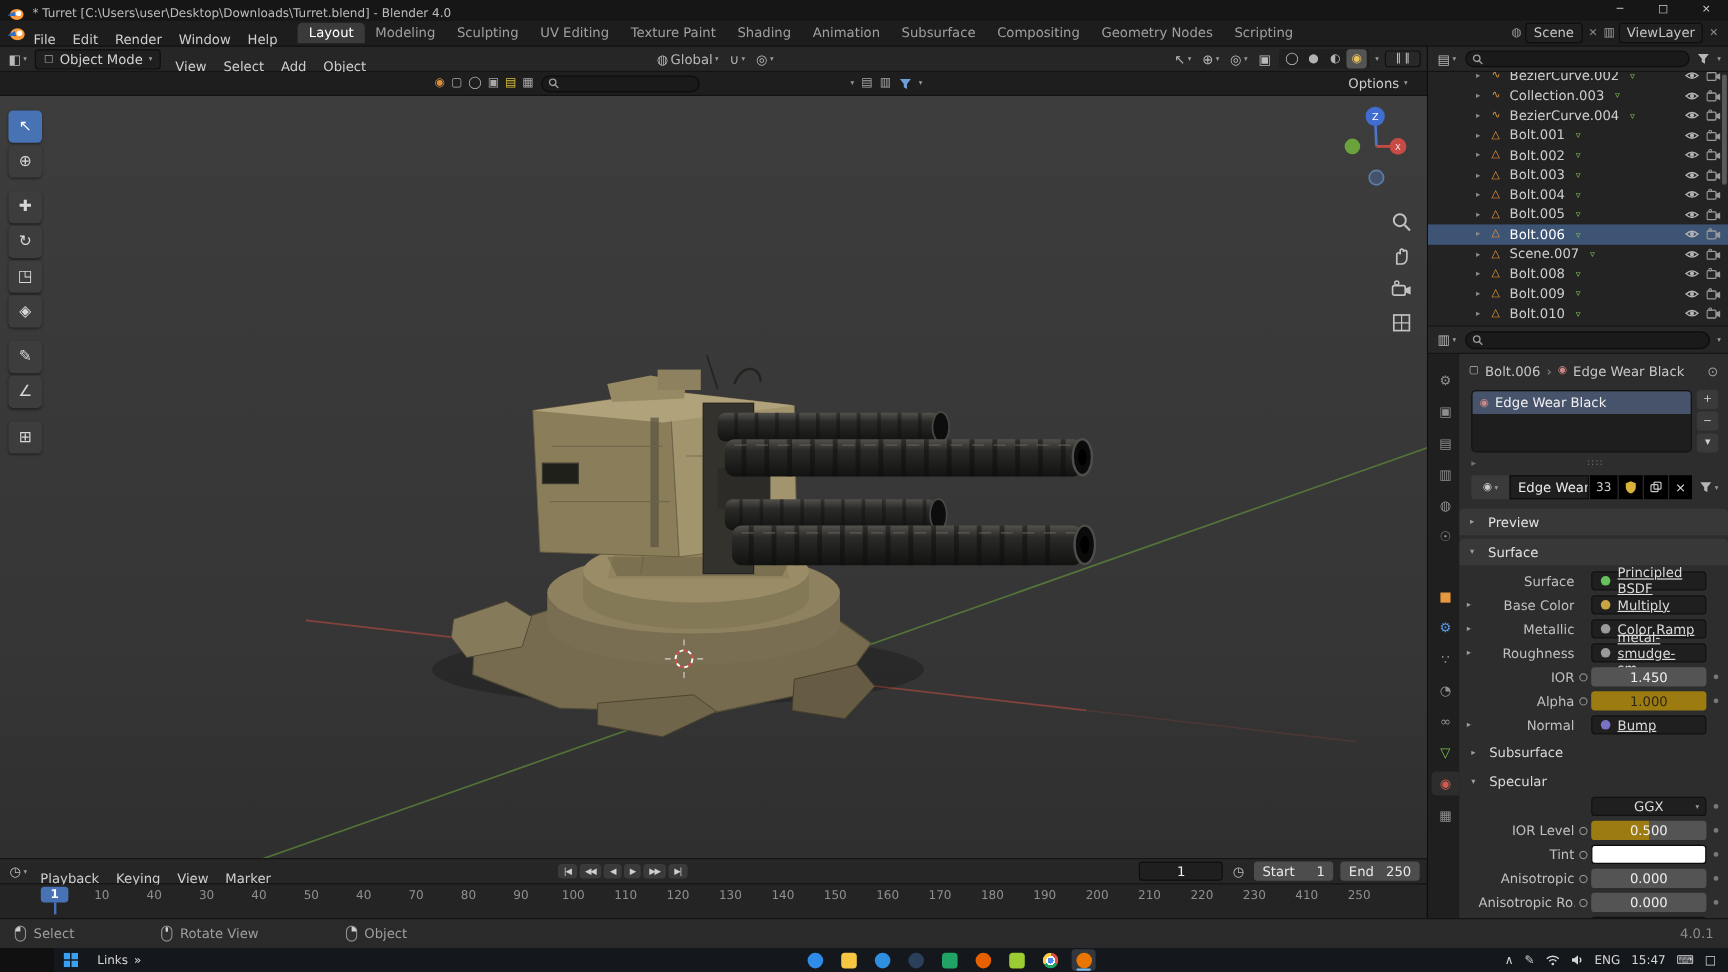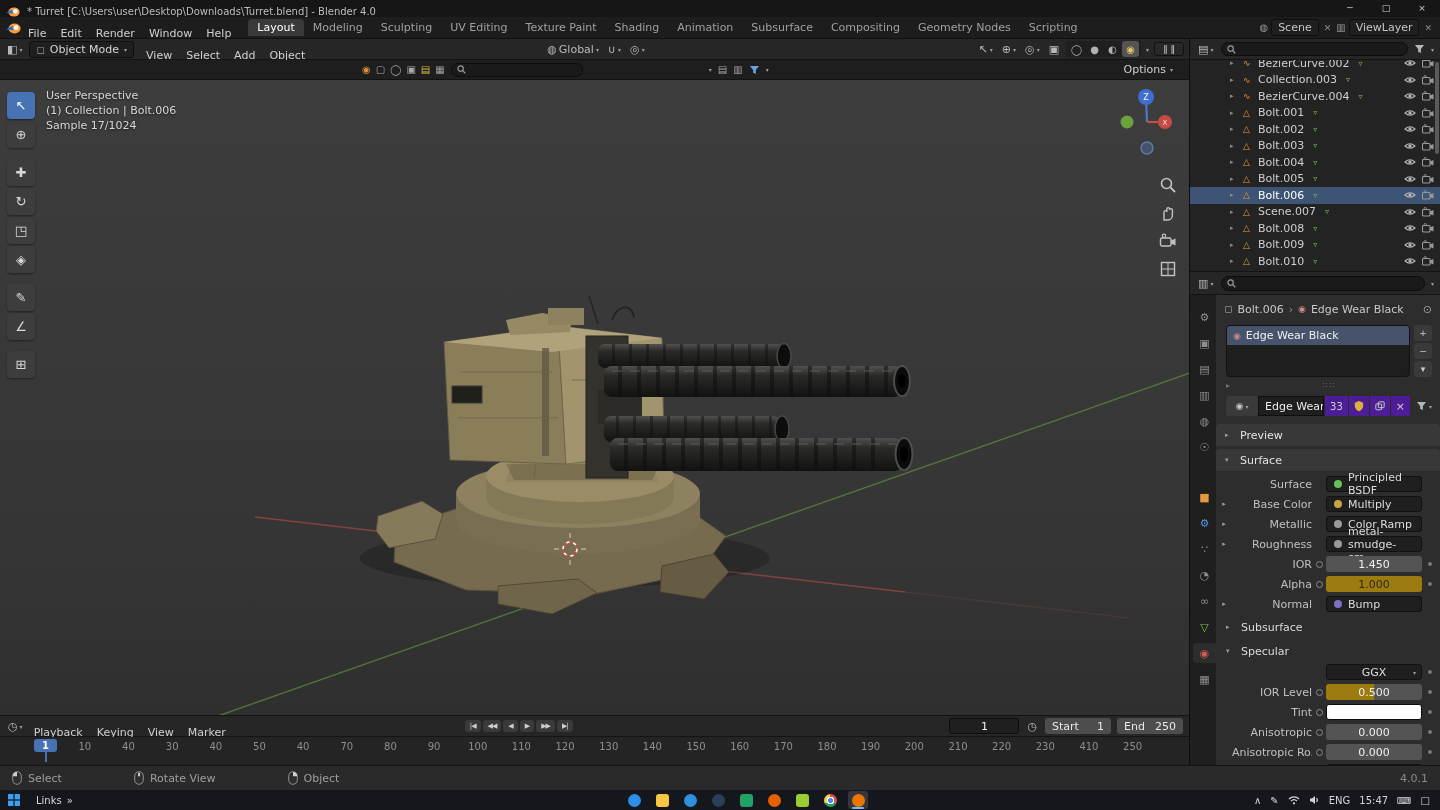--- a/index.html
+++ b/index.html
@@ -132,58 +132,58 @@
   .slot-btns .sbtn { height:16px; background:#3a3a3a; border-radius:3px; color:#cfcfcf;
                      display:flex; align-items:center; justify-content:center; font-size:9px; }
   .grip-row { height:12px; display:flex; align-items:center; padding:0 10px; color:#707070; font-size:8px; }
   .grip { margin:0 auto; letter-spacing:2px; }
 
   .datablock-row { height:30px; display:flex; align-items:center; padding:0 8px 0 10px; }
   .db-browse { height:20px; width:32px; background:#3a3a3a; border-radius:3px 0 0 3px; color:#c9c9c9;
                display:flex; align-items:center; justify-content:center; gap:2px; font-size:9px; }
   .db-name { flex:1; height:20px; background:#1f1f1f; border:1px solid #0e0e0e; color:#ebebeb;
              display:flex; align-items:center; padding:0 6px; white-space:nowrap; overflow:hidden; }
-  .db-btn { height:20px; background:#4c1d95; color:#cfcfcf; display:flex; align-items:center;
+  .db-btn { height:20px; background:#000000; color:#cfcfcf; display:flex; align-items:center;
             justify-content:center; padding:0 5px; border-left:1px solid #2a2a2a; }
   .db-btn:last-of-type { border-radius:0 3px 3px 0; }
   .db-users { font-size:10px; }
   .db-filter { margin-left:6px; display:flex; align-items:center; gap:2px; }
 
   .panel-header { height:22px; margin-top:3px; display:flex; align-items:center; gap:7px; padding:0 9px;
                   background:#383838; border-radius:4px 4px 0 0; color:#e2e2e2; }
   .tri { font-size:7px; color:#9d9d9d; width:8px; }
   .panel-body { padding-top:3px; }
   .prow { height:20px; display:grid; grid-template-columns:16px 80px 14px 1fr 16px; align-items:center; padding-right:2px; }
   .plabel { text-align:right; color:#c0c0c0; white-space:nowrap; overflow:hidden; grid-column:2; }
   .ptri { grid-column:1; text-align:center; font-size:7px; color:#9d9d9d; }
   .socket { grid-column:3; justify-self:center; width:7px; height:7px; border:1px solid #8a8a8a;
             border-radius:50%; background:#2d2d2d; }
   .pwidget { grid-column:4; height:16px; border-radius:3px; display:flex; align-items:center; position:relative; }
-  .node-field { background:#1f1f1f; border:1px solid #121212; padding:0 7px; gap:6px; color:#dcdcdc; }
+  .node-field { background:#1f1f1f; border:1px solid #121212; padding:0 7px; gap:6px; color:#dcdcdc;text-decoration:underline; }
   .dot { width:8px; height:8px; border-radius:50%; flex:none; }
   .dg { background:#65c25a; } .dy { background:#c7a543; } .dn { background:#9a9a9a; } .dp { background:#7a72c7; }
   .slider { background:#545454; justify-content:center; color:#f0f0f0; overflow:hidden; }
   .slider.full { background:#9c7c10; color:#2e2713; }
   .slider.half { background:linear-gradient(to right,#9c7c10 0 50%,#545454 50% 100%); }
   .dropdown { background:#1f1f1f; border:1px solid #121212; justify-content:center; color:#dcdcdc; }
   .dropdown .caret { position:absolute; right:5px; }
   .colorwell { background:#ffffff; border:1px solid #0b0b0b; }
   .deco { grid-column:5; justify-self:center; width:4px; height:4px; border-radius:50%; background:#787878; }
   .subrow { height:22px; display:flex; align-items:center; gap:7px; padding-left:10px; color:#dadada; margin-top:2px; }
 
   
   .statusbar { height:25px; background:#2a2a2a; border-top:1px solid #141414;
                display:flex; align-items:center; padding:0 12px; color:#9e9e9e; }
   .hint { display:flex; align-items:center; gap:6px; }
   .hint + .hint { margin-left:72px; }
   .sb-version { margin-left:auto; color:#8b8b8b; }
 
   
   .taskbar { height:20px; background:#14171c; display:flex; align-items:center; color:#e0e0e0;
-             font-size:10px; position:relative; }
+             font-size:10px; position:relative;margin-left:45px; }
   .tb-start { padding:0 8px; display:flex; align-items:center; }
   .tb-links { display:flex; align-items:center; gap:5px; padding:0 8px; color:#d8d8d8; }
   .tb-apps { position:absolute; left:624px; display:flex; gap:8px; align-items:center; height:100%; }
   .tb-app { width:20px; height:18px; display:flex; align-items:center; justify-content:center; border-radius:3px; position:relative; }
   .tb-app.active { background:#33373d; }
   .tb-app.active::after { content:""; position:absolute; bottom:0; left:4px; right:4px; height:2px;
                           background:#76b9ed; border-radius:1px; }
   .tb-ico { width:13px; height:13px; border-radius:3px; background:#666; }
   .tb-app.round .tb-ico { border-radius:50%; }
   .tb-app.chrome .tb-ico { background:
@@ -418,25 +418,20 @@
             </g>
           </g>
 
           <g>
             <circle cx="570" cy="469" r="7" fill="none" stroke="#ffffff" stroke-width="1.6" stroke-dasharray="3.6 3.6"></circle>
             <circle cx="570" cy="469" r="7" fill="none" stroke="#d84a4a" stroke-width="1.6" stroke-dasharray="3.6 3.6" stroke-dashoffset="3.6"></circle>
             <path d="M570,458 v-5 M570,480 v5 M559,469 h-5 M581,469 h5" stroke="#cfcfcf" stroke-width="1"></path>
           </g>
         </svg>
 
-        <div class="vp-overlay">
-          <div>User Perspective</div>
-          <div>(1) Collection | Bolt.006</div>
-          <div>Sample 17/1024</div>
-        </div>
 
         <div class="tool-rail">
 
         <div class="tool active">
               <span>↖</span>
             </div>
             <div class="tool">
               <span>⊕</span>
             </div>
             <div class="tool group">

